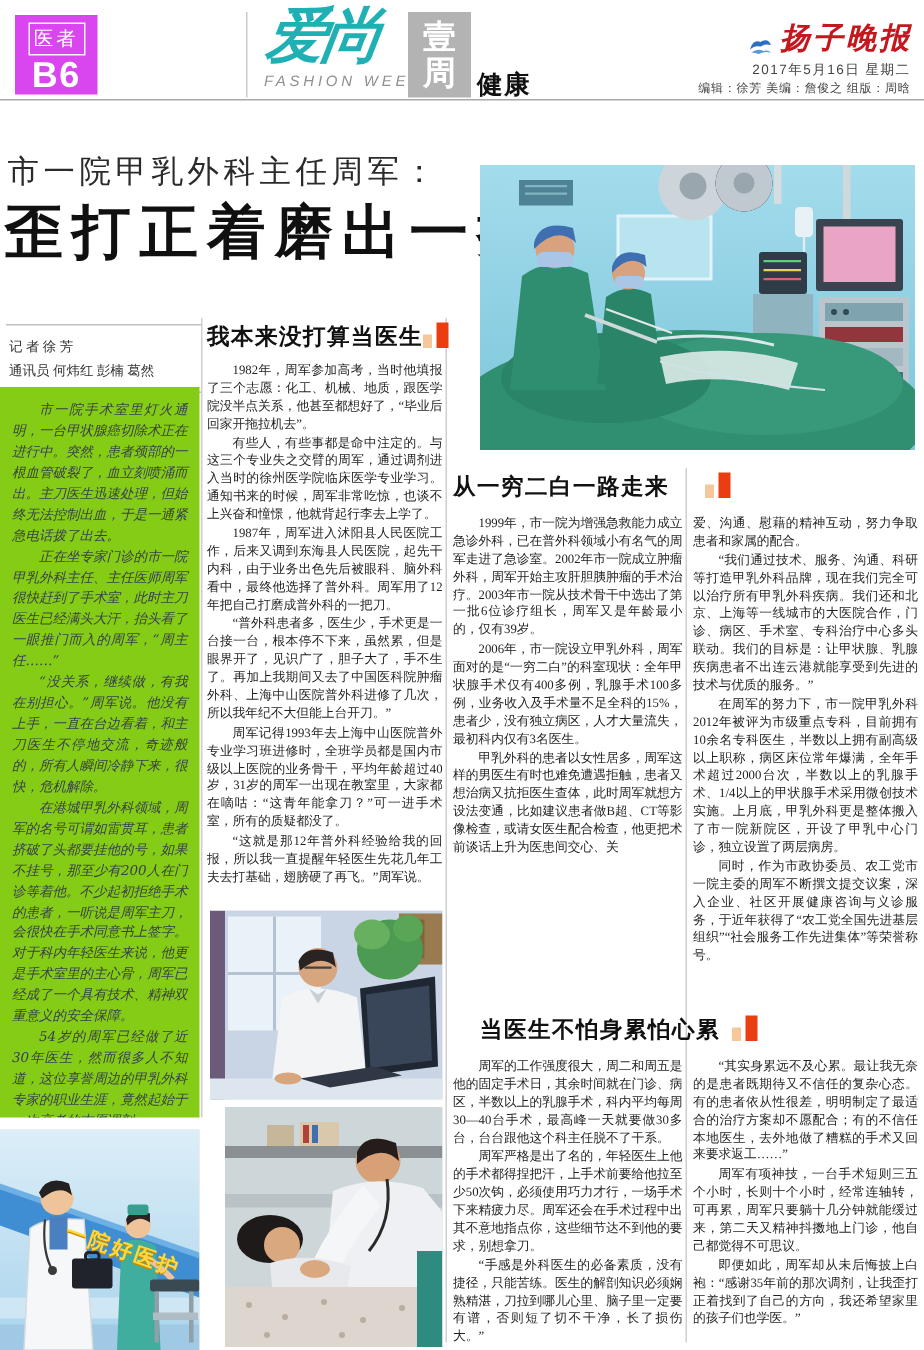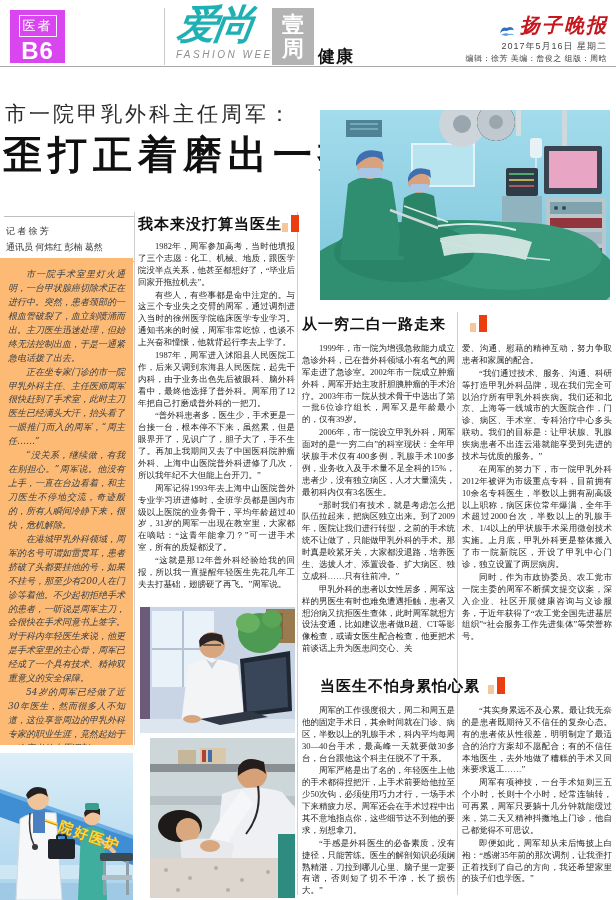--- a/index.html
+++ b/index.html
@@ -26,21 +26,21 @@
   .top-rule{position:absolute;left:0;top:66px;width:616px;height:1px;background:#a8a8a8;}
   
   .kicker{position:absolute;left:5px;top:100px;font-family:"Liberation Serif",serif;
           font-size:21px;color:#2b2b2b;letter-spacing:3px;}
   .main-title{position:absolute;left:3px;top:128px;font-size:39px;font-weight:900;color:#101010;letter-spacing:6px;}
   
   .vrule{position:absolute;width:1px;background:#cfcfcf;}
   
   .byline{position:absolute;left:4px;top:216px;width:126px;border-top:1px solid #bfbfbf;border-bottom:1px solid #bfbfbf;
           padding:6px 2px;font-size:9px;color:#333;line-height:1.8;font-family:"Liberation Serif",serif;}
-  .intro{position:absolute;left:0;top:258px;width:133px;height:487px;background:#fdba74;
+  .intro{position:absolute;left:0;top:258px;width:133px;height:487px;background:#84cc16;
          box-sizing:border-box;padding:10px 8px;font-family:"DejaVu Serif",serif;font-style:italic;
          font-size:9px;line-height:1.55;color:#394049;text-align:justify;overflow:hidden;}
   .intro p{margin:0;text-indent:2em;}
   
   .sec-title-row{display:flex;align-items:flex-start;}
   .sec-title{font-size:15px;font-weight:bold;color:#111;letter-spacing:1px;white-space:nowrap;}
   .bars{margin-left:auto;display:flex;align-items:flex-end;gap:3px;}
   .bar-light{width:6px;height:9px;background:#f6c79b;}
   .bar-red{width:8px;height:17px;background:#ea3e11;}
   .body-text{font-family:"Liberation Serif",serif;font-size:8.5px;line-height:1.4;
@@ -283,21 +283,20 @@
   <div class="abs sec-title-row" style="left:302px;top:315px;width:185px;">
     <span class="sec-title">从一穷二白一路走来</span>
     <span class="bars">
       <span class="bar-light"></span>
         <span class="bar-red"></span>
     </span>
   </div>
   <div class="abs body-text" style="left:302px;top:343px;width:153px;height:330px;">
     <p>1999年，市一院为增强急救能力成立急诊外科，已在普外科领域小有名气的周军走进了急诊室。2002年市一院成立肿瘤外科，周军开始主攻肝胆胰肿瘤的手术治疗。2003年市一院从技术骨干中选出了第一批6位诊疗组长，周军又是年龄最小的，仅有39岁。</p>
     <p>2006年，市一院设立甲乳外科，周军面对的是“一穷二白”的科室现状：全年甲状腺手术仅有400多例，乳腺手术100多例，业务收入及手术量不足全科的15%，患者少，没有独立病区，人才大量流失，最初科内仅有3名医生。</p>
-    <p>“那时我们有技术，就是考虑怎么把队伍拉起来，把病区独立出来。到了2009年，医院让我们进行转型，之前的手术统统不让做了，只能做甲乳外科的手术。那时真是咬紧牙关，大家都没退路，培养医生、选拔人才、添置设备、扩大病区、独立成科……只有往前冲。”</p>
     <p>甲乳外科的患者以女性居多，周军这样的男医生有时也难免遭遇拒触，患者又想治病又抗拒医生查体，此时周军就想方设法变通，比如建议患者做B超、CT等影像检查，或请女医生配合检查，他更把术前谈话上升为医患间交心、关</p>
   </div>
   <div class="abs body-text" style="left:462px;top:343px;width:150px;height:300px;">
     <p class="cont">爱、沟通、慰藉的精神互动，努力争取患者和家属的配合。</p>
     <p>“我们通过技术、服务、沟通、科研等打造甲乳外科品牌，现在我们完全可以治疗所有甲乳外科疾病。我们还和北京、上海等一线城市的大医院合作，门诊、病区、手术室、专科治疗中心多头联动。我们的目标是：让甲状腺、乳腺疾病患者不出连云港就能享受到先进的技术与优质的服务。”</p>
     <p>在周军的努力下，市一院甲乳外科2012年被评为市级重点专科，目前拥有10余名专科医生，半数以上拥有副高级以上职称，病区床位常年爆满，全年手术超过2000台次，半数以上的乳腺手术、1/4以上的甲状腺手术采用微创技术实施。上月底，甲乳外科更是整体搬入了市一院新院区，开设了甲乳中心门诊，独立设置了两层病房。</p>
     <p>同时，作为市政协委员、农工党市一院主委的周军不断撰文提交议案，深入企业、社区开展健康咨询与义诊服务，于近年获得了“农工党全国先进基层组织”“社会服务工作先进集体”等荣誉称号。</p>
   </div>
 
   <div class="abs sec-title-row" style="left:320px;top:677px;width:185px;font-family:Liberation Serif, serif;">

